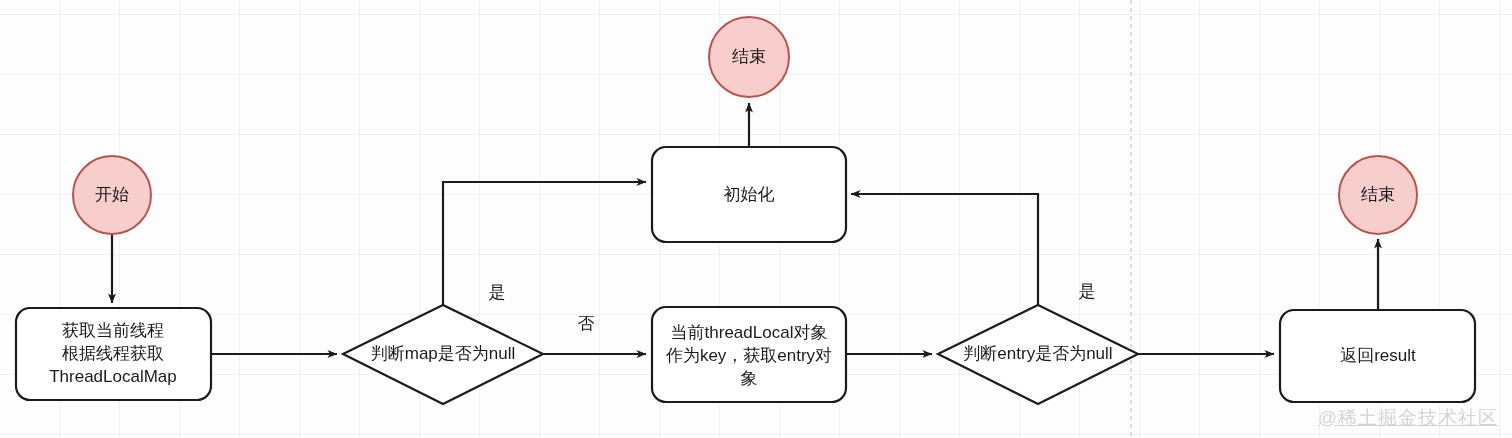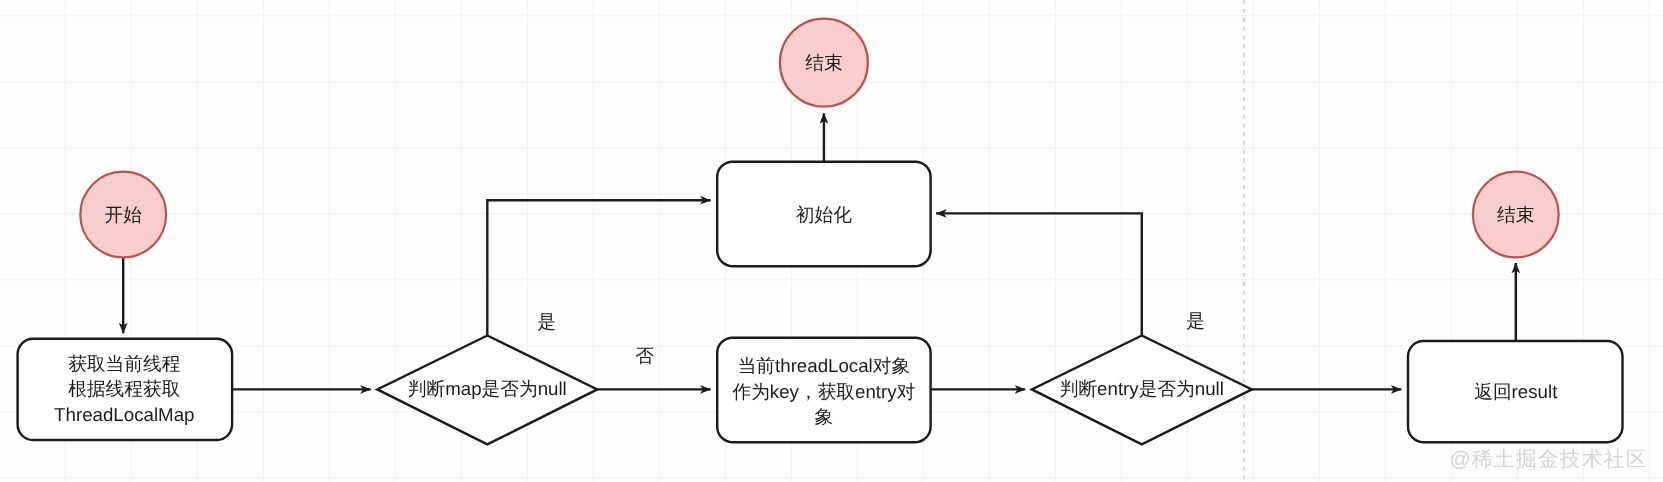--- a/index.html
+++ b/index.html
@@ -70,20 +70,21 @@
   }
   .watermark {
     position: absolute;
     right: 14px;
     bottom: 7px;
     font-family: "Liberation Sans", "DejaVu Sans", sans-serif;
     font-size: 19px;
     color: #d4d4d4;
     letter-spacing: 1px;
     user-select: none;
+    text-decoration: underline;
   }
 </style>
 </head>
 <body>
 
 <div id="canvas">
 
   <svg id="flow" width="1512" height="438" viewBox="0 0 1512 438">
     <defs>
       <marker id="arrow" markerWidth="12" markerHeight="12" refX="9.6" refY="4" orient="auto" markerUnits="userSpaceOnUse">

